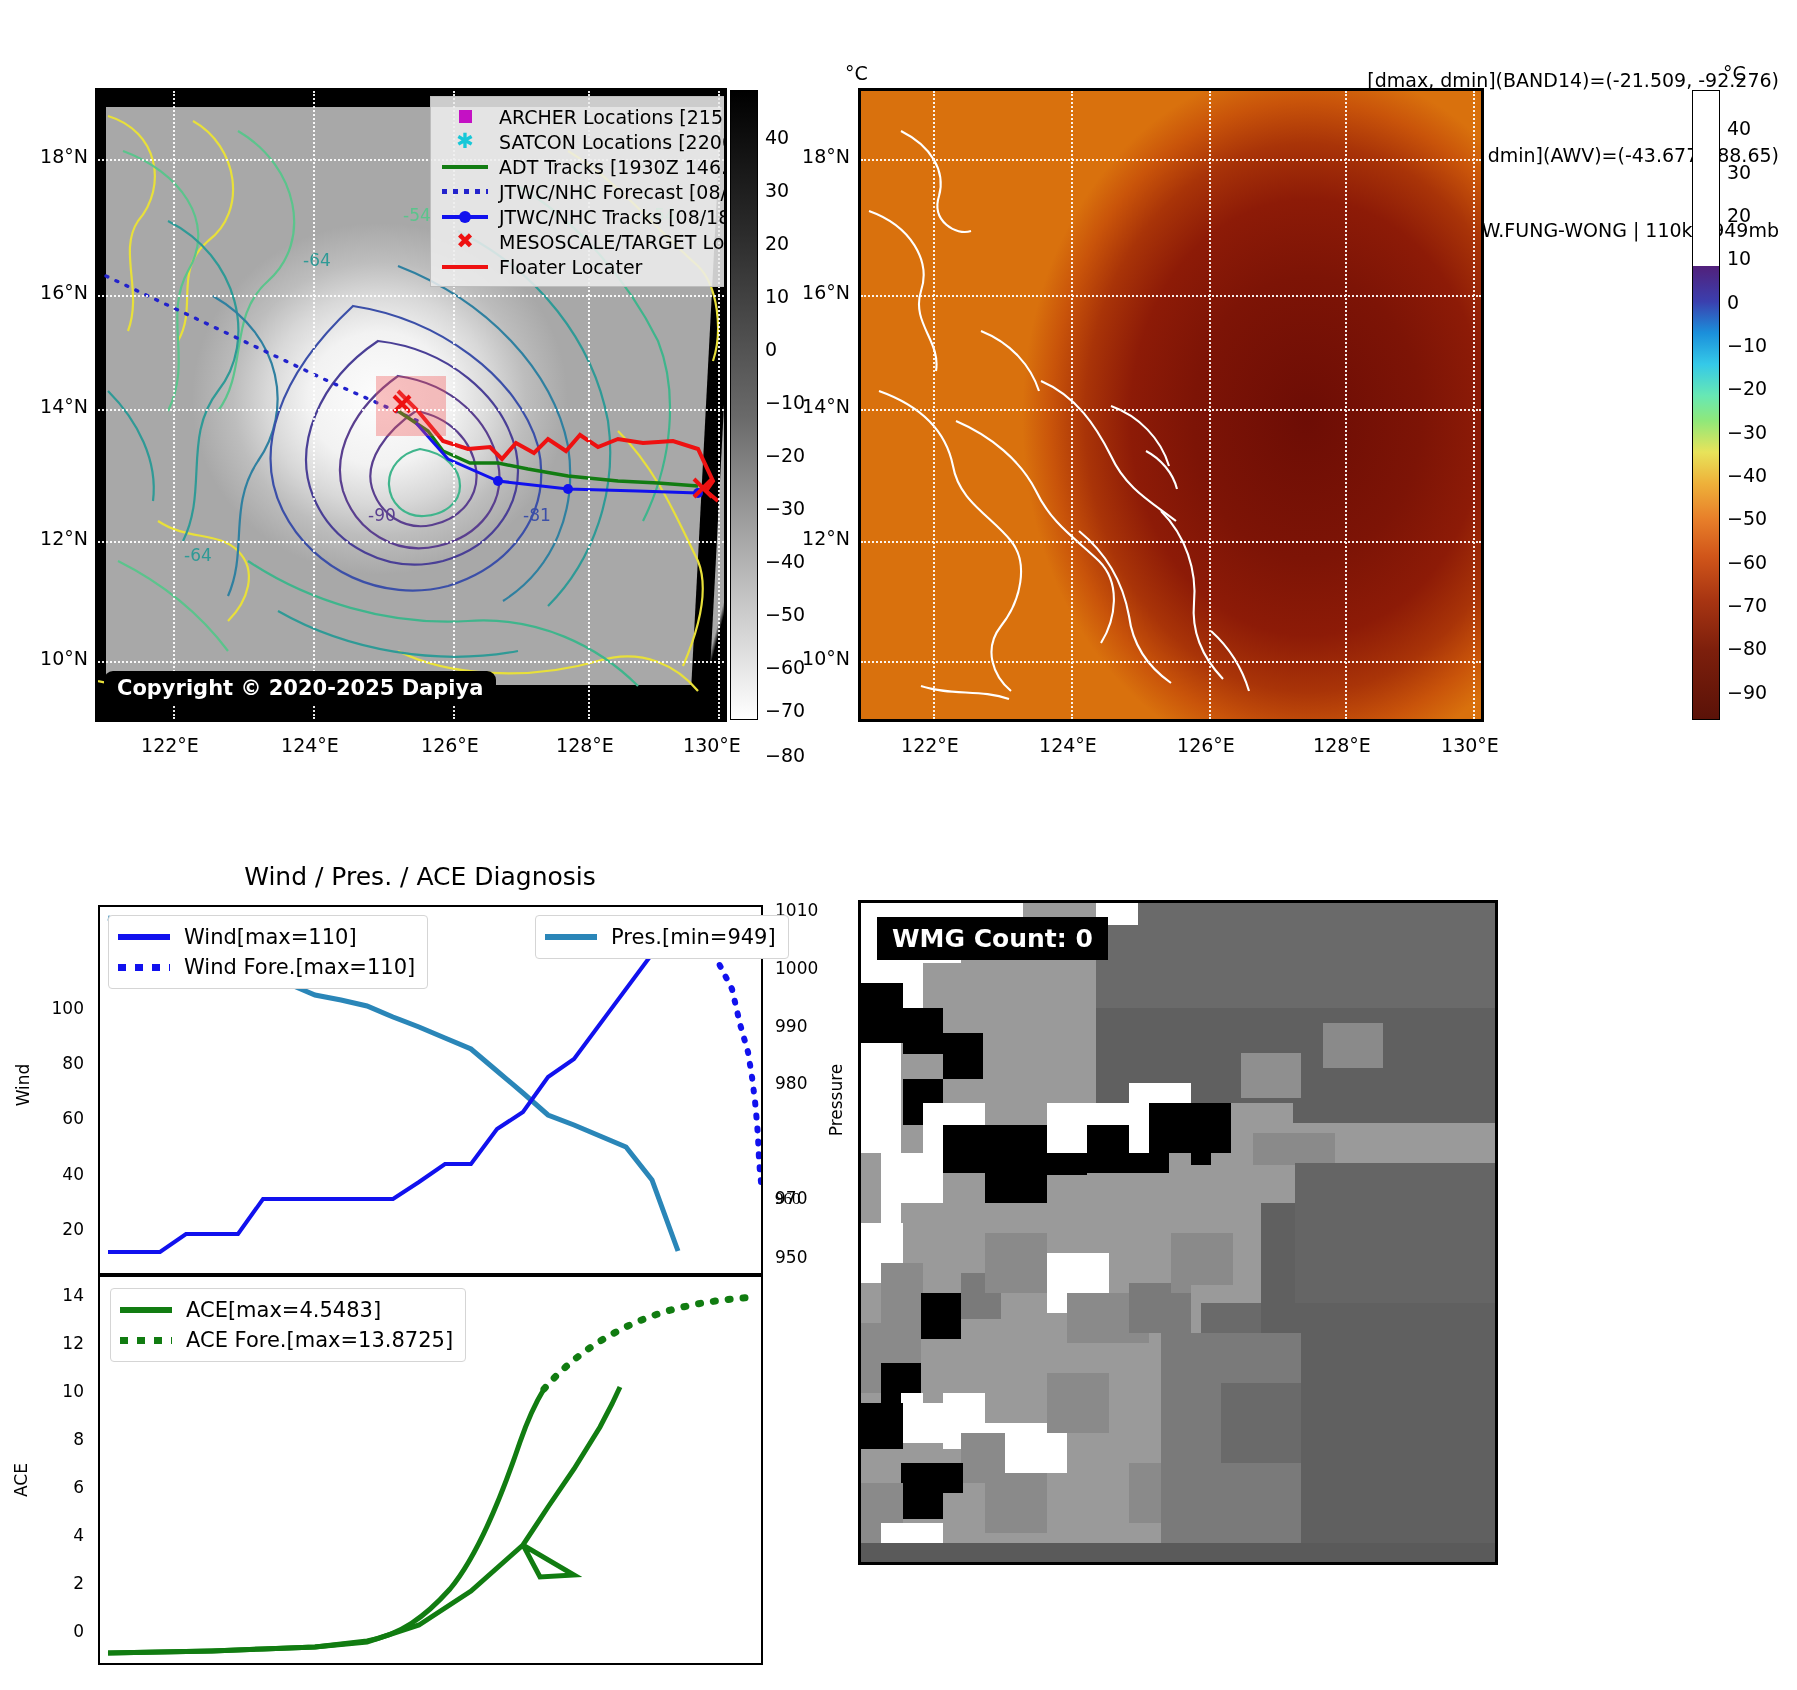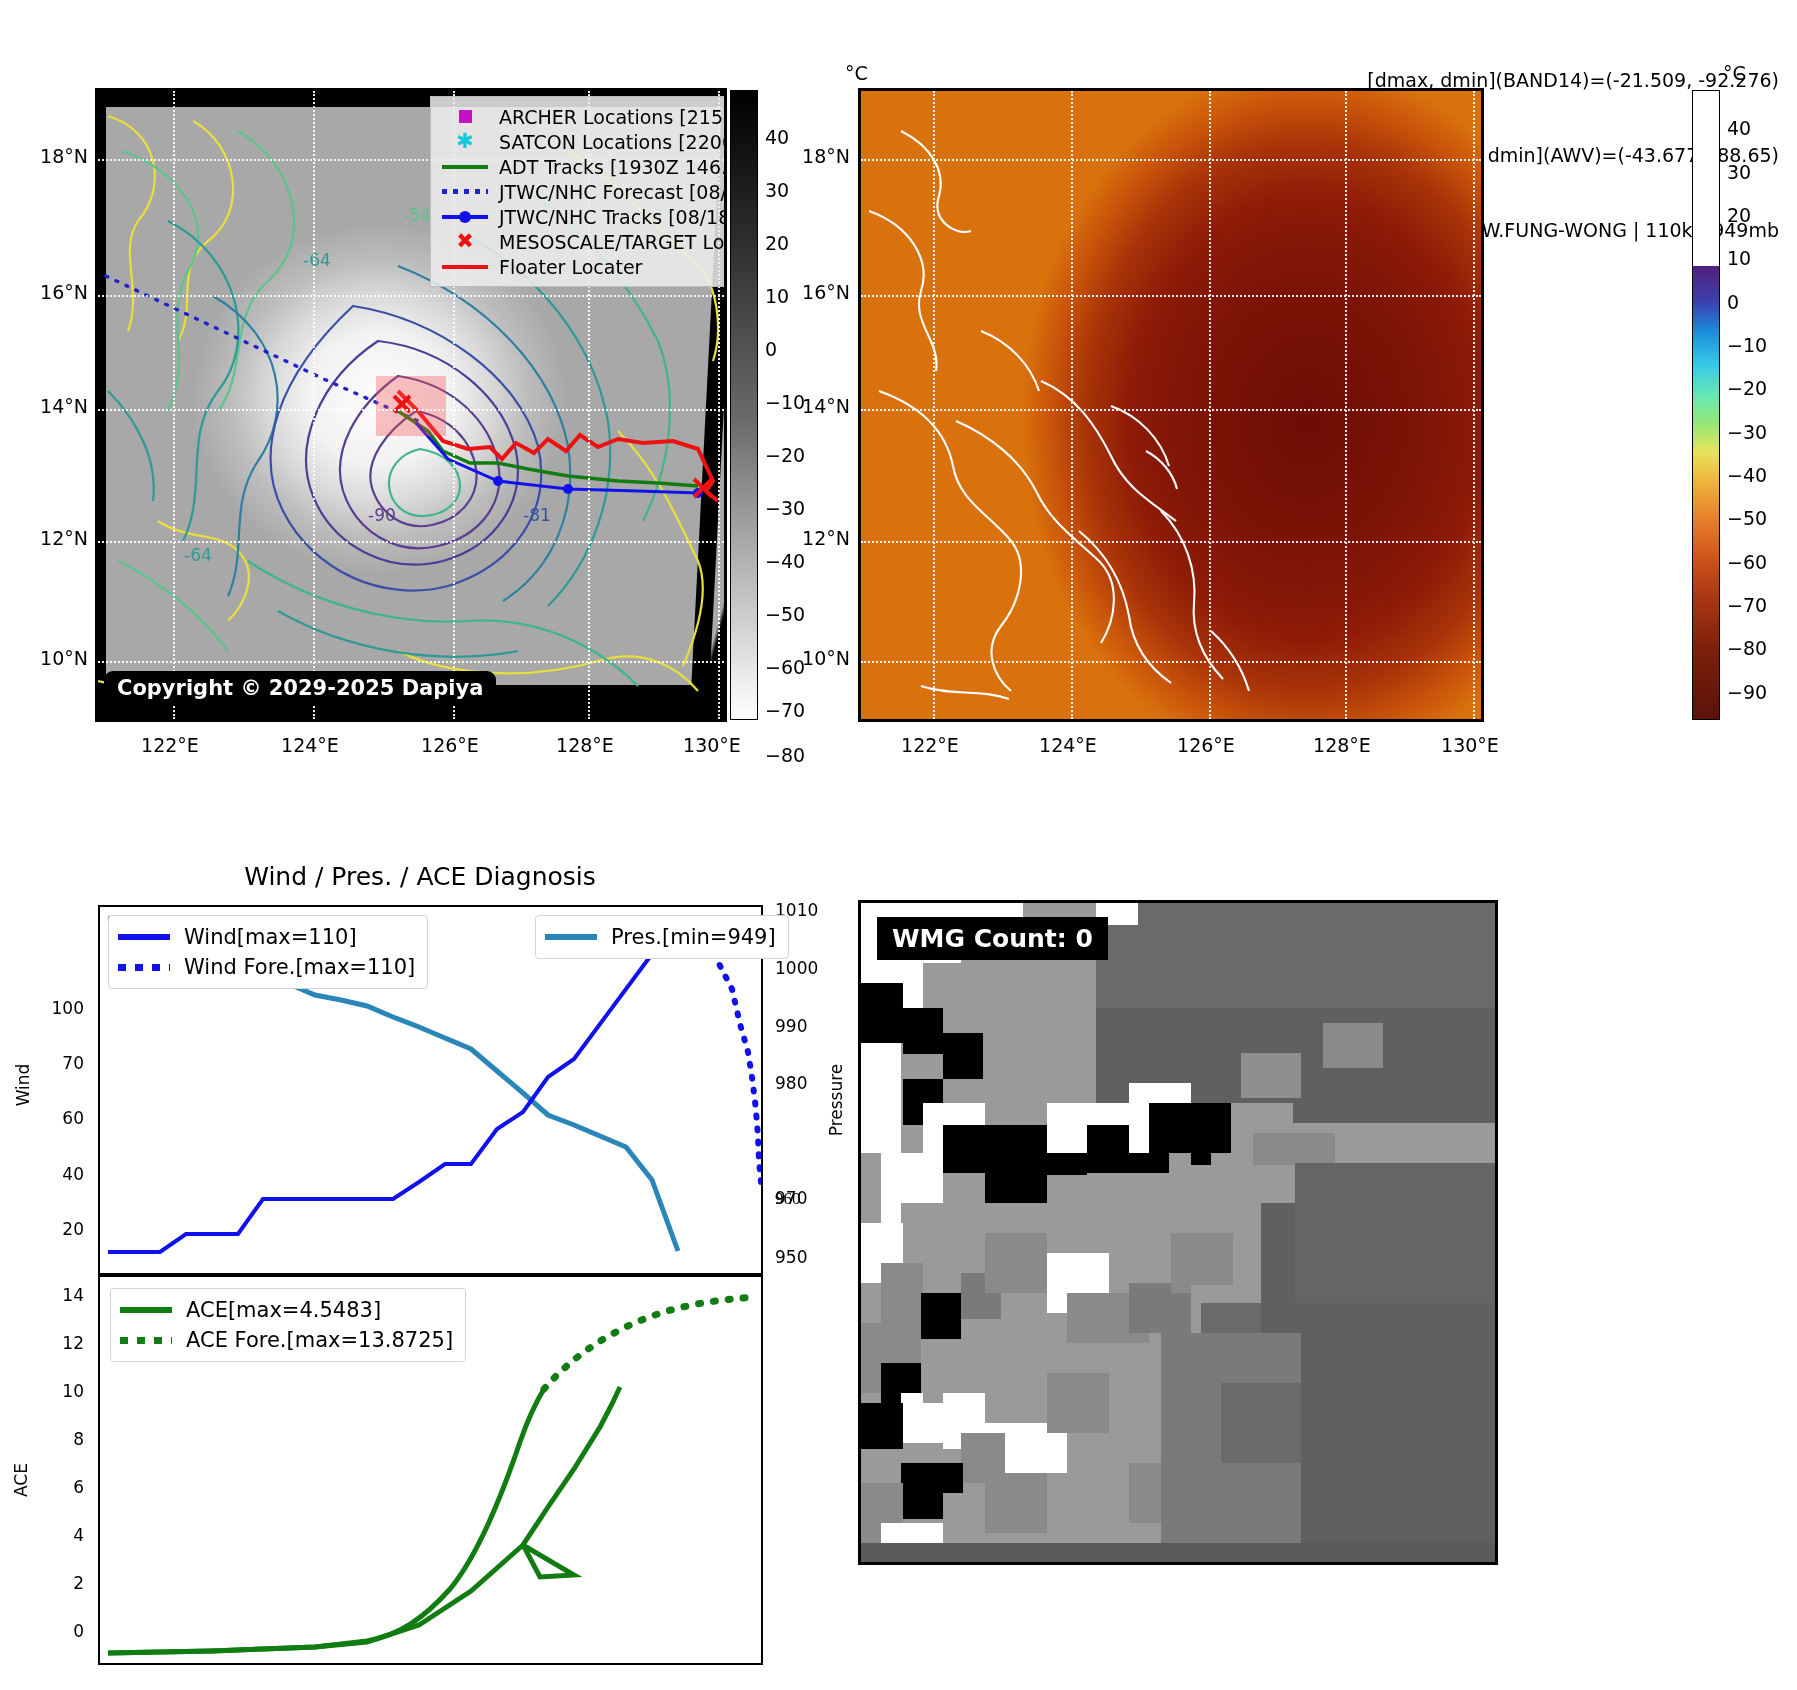--- a/index.html
+++ b/index.html
@@ -202,21 +202,21 @@
       <span>MESOSCALE/TARGET Location</span>
     </div>
     <div class="leg-row">
       <span class="leg-key" style="color:#ee1111;">
         <span class="k-line" style="background:#ee1111;"></span>
       </span>
       <span>Floater Locater</span>
     </div>
   </div>
 
-  <div class="copyright" style="left:6px;bottom:14px;">Copyright © 2029-2025 Dapiya</div>
+  <div class="copyright" style="left:6px;bottom:14px;">Copyright © 2020-2025 Dapiya</div>
 </div>
 
 <div class="abs latlab" style="left:20px;top:156px;width:68px;">18°N</div>
 <div class="abs latlab" style="left:20px;top:292px;width:68px;">16°N</div>
 <div class="abs latlab" style="left:20px;top:406px;width:68px;">14°N</div>
 <div class="abs latlab" style="left:20px;top:538px;width:68px;">12°N</div>
 <div class="abs latlab" style="left:20px;top:658px;width:68px;">10°N</div>
 
 <div class="abs lonlab" style="left:170px;top:734px;">122°E</div>
 <div class="abs lonlab" style="left:310px;top:734px;">124°E</div>
@@ -317,21 +317,21 @@
     <polyline fill="none" stroke="#2a86b8" stroke-width="5" points="8,11 34,16 60,22 86,33 112,44 138,55 163,66 189,77 215,88 241,93 267,99 293,110 319,120 345,131 371,142 397,164 423,186 448,208 474,218 500,229 526,240 552,273 578,344"></polyline>
 
     <polyline fill="none" stroke="#1111ee" stroke-width="4" points="8,345 34,345 60,345 86,327 112,327 138,327 163,292 189,292 215,292 241,292 267,292 293,292 319,275 345,257 371,257 397,222 423,205 448,170 474,152 500,117 526,82 552,47 578,12"></polyline>
 
     <polyline fill="none" stroke="#1111ee" stroke-width="6" stroke-dasharray="2 11" stroke-linecap="round" points="578,12 596,19 614,47 632,82 640,117 648,145 652,170 655,194 656,205 657,216 658,230 659,252 660,265 661,275"></polyline>
   </svg>
 </div>
 
 <div class="abs ylab" style="left:2px;top:1075px;transform:rotate(-90deg);">Wind</div>
 <div class="abs ytick" style="left:28px;top:1008px;width:56px;">100</div>
-<div class="abs ytick" style="left:28px;top:1063px;width:56px;">70</div>
+<div class="abs ytick" style="left:28px;top:1063px;width:56px;">80</div>
 <div class="abs ytick" style="left:28px;top:1118px;width:56px;">60</div>
 <div class="abs ytick" style="left:28px;top:1174px;width:56px;">40</div>
 <div class="abs ytick" style="left:28px;top:1229px;width:56px;">20</div>
 
 <div class="abs ylab" style="left:800px;top:1090px;transform:rotate(-90deg);">Pressure</div>
 <div class="abs ytick" style="left:775px;top:910px;text-align:left;">1010</div>
 <div class="abs ytick" style="left:775px;top:968px;text-align:left;">1000</div>
 <div class="abs ytick" style="left:775px;top:1026px;text-align:center;">990</div>
 <div class="abs ytick" style="left:775px;top:1083px;text-align:left;">980</div>
 <div class="abs ytick" style="left:775px;top:1198px;text-align:left;">970</div>

